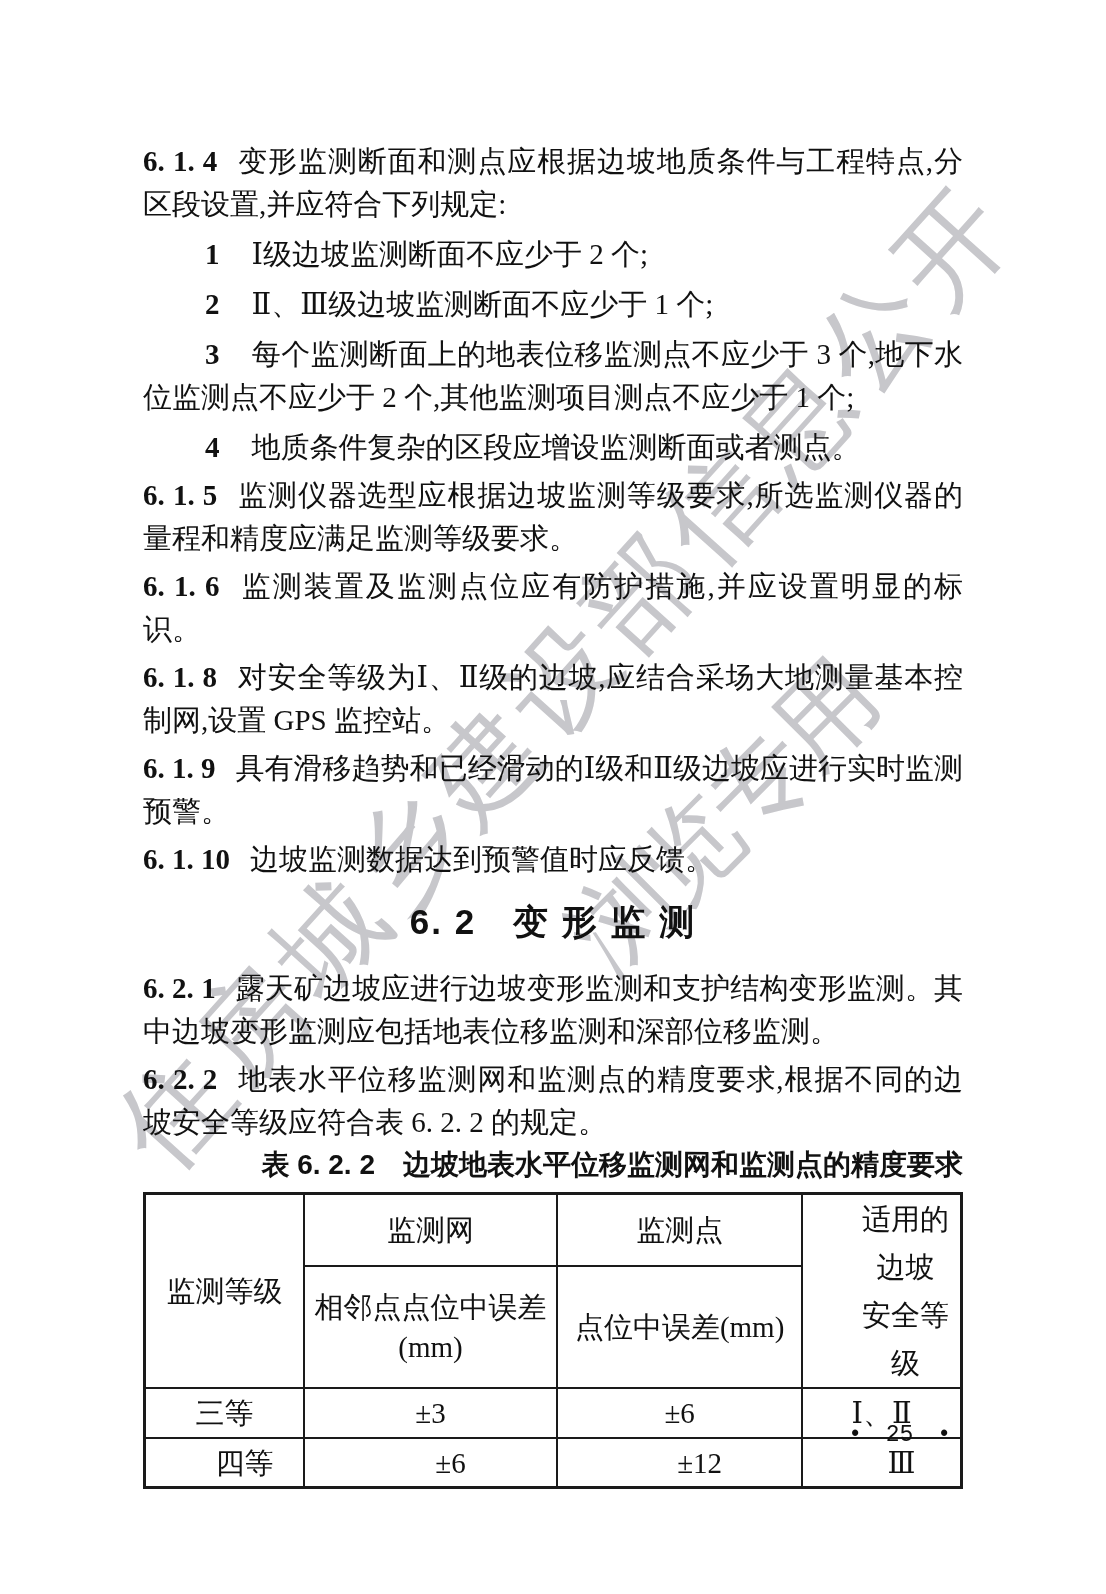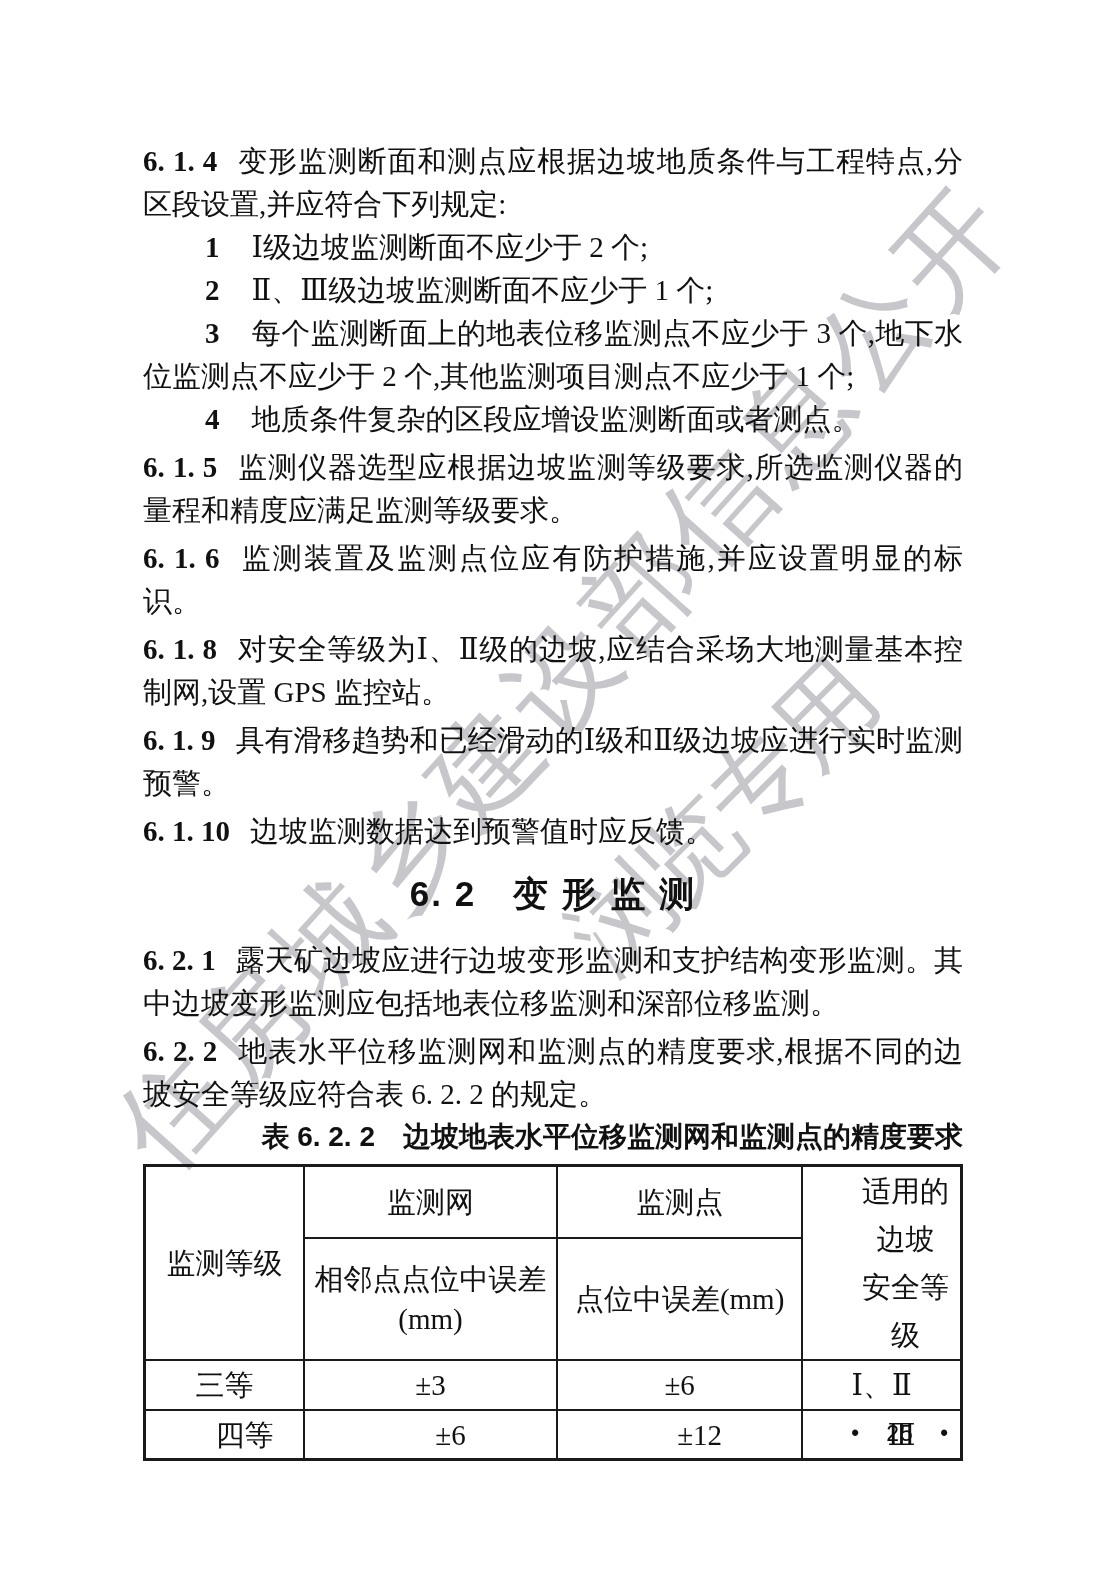--- a/index.html
+++ b/index.html
@@ -39,21 +39,21 @@
     width:820px;
     z-index:1;
     font-size:29px;
     line-height:43px;
     text-align:justify;
   }
   p { margin:0; }
   .clause { margin-top:5px; }
   .clause.first { margin-top:0; }
   .num { font-weight:bold; margin-right:20px; }
-  .item { text-indent:62px; }
+  .item { text-indent:62px;margin-top:7px; }
   .item .num { margin-right:32px; }
   .section-heading {
     margin:18px 0 22px;
     text-align:center;
     font-family:"Liberation Sans","DejaVu Sans",sans-serif;
     font-weight:bold;
     font-size:35px;
     line-height:46px;
     letter-spacing:2px;
   }

